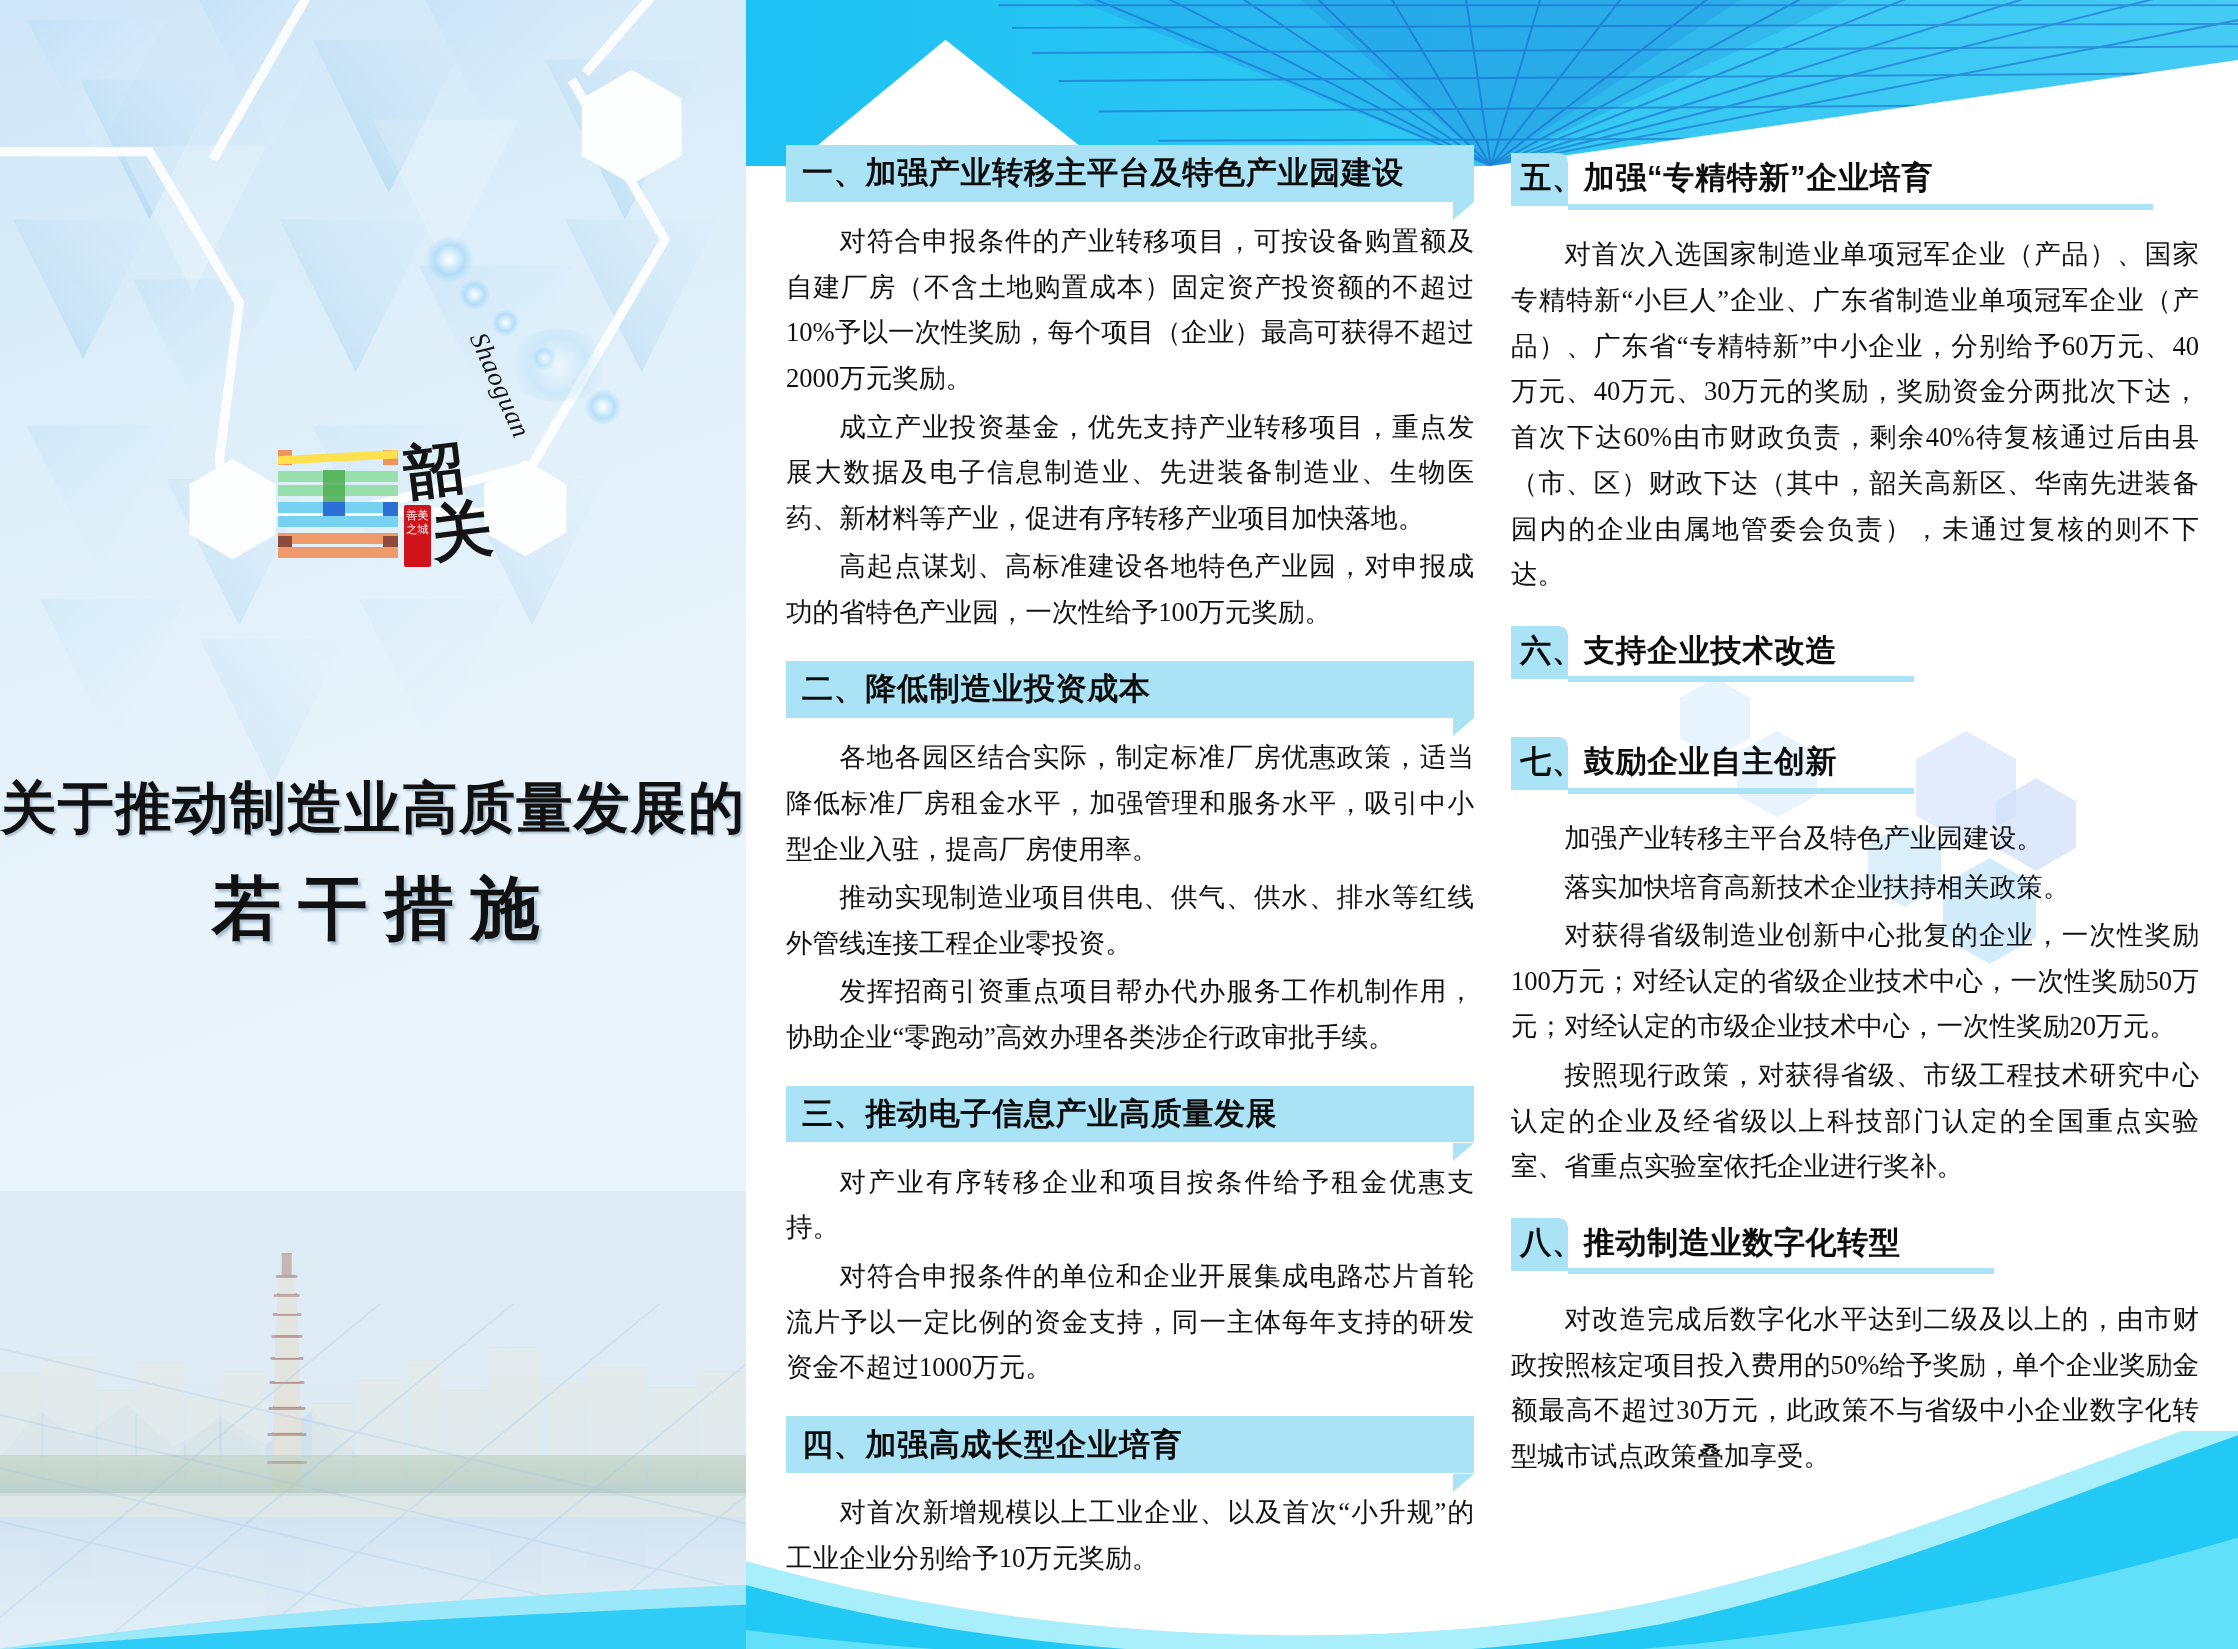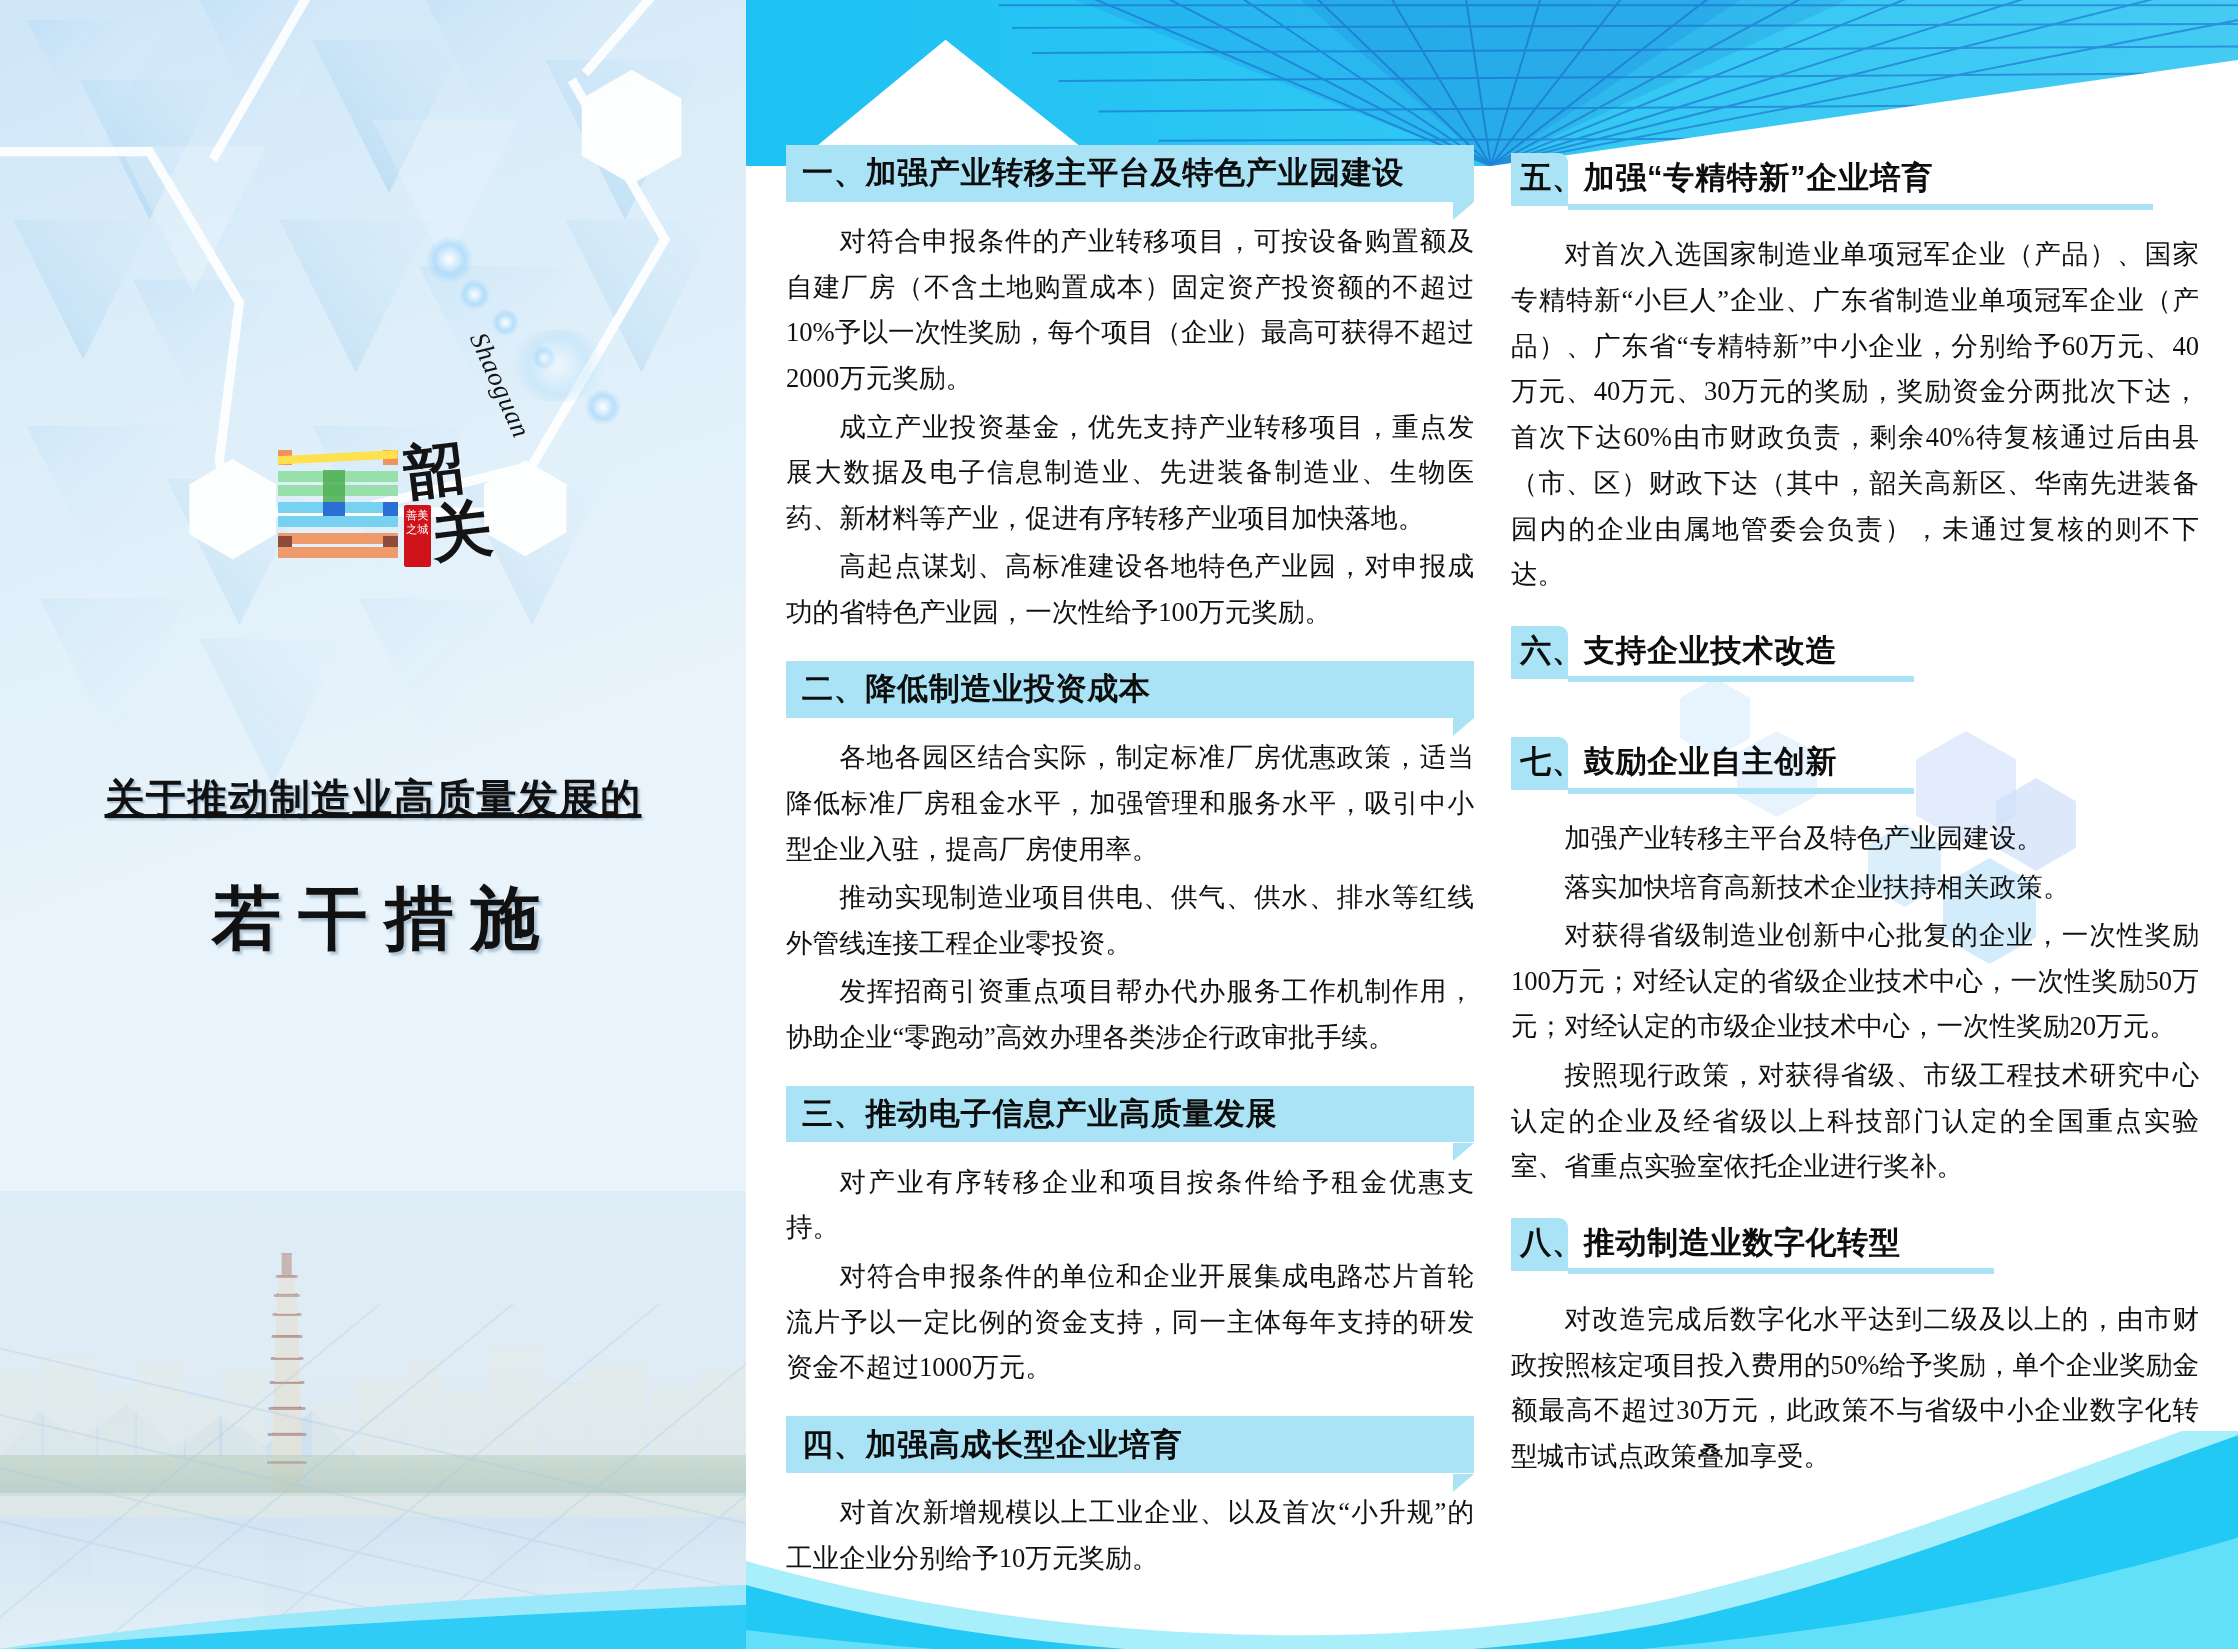--- a/index.html
+++ b/index.html
@@ -39,23 +39,23 @@
   .calli{position:absolute;left:141px;top:5.3px;width:133px;height:143px;}
   .calli .ch{position:absolute;font-family:"Liberation Serif",serif;font-weight:700;color:#141414;}
   .calli .ch1{left:4px;top:4px;font-size:59px;transform:rotate(-7deg);}
   .calli .ch2{left:31px;top:64px;font-size:61px;transform:rotate(-7deg);}
   .pinyin{position:absolute;right:-4px;top:2.7px;font-family:"Liberation Serif",serif;font-style:italic;
     font-size:26.6px;color:#111;transform:rotate(66deg);transform-origin:right top;letter-spacing:0.7px;}
   .seal{position:absolute;left:4px;top:78px;width:26.6px;height:59px;background:#d0121b;border-radius:2px;
     color:#fff;font-size:11.3px;line-height:14px;text-align:center;padding-top:2.7px;font-family:"Liberation Serif",serif;}
 
   #title-block{position:absolute;left:0;top:771px;width:746px;text-align:center;}
-  #title-line1{font-family:"Liberation Serif","DejaVu Serif",serif;font-weight:700;font-size:40px;
-    color:#111;letter-spacing:1.3px;text-shadow:2px 2px 2px rgba(120,150,175,.55);text-decoration:underline;}
-  #title-line2{margin-top:47px;font-family:Liberation Serif, serif;font-weight:700;
+  #title-line1{font-family:"Liberation Serif","DejaVu Serif",serif;font-weight:700;font-size:56px;
+    color:#111;letter-spacing:1.3px;text-shadow:2px 2px 2px rgba(120,150,175,.55);}
+  #title-line2{margin-top:16px;font-family:Liberation Serif, serif;font-weight:700;
     font-size:69px;color:#111;letter-spacing:17.3px;padding-left:23px;text-shadow:2.7px 2.7px 2.7px rgba(120,150,175,.55);}
 
   #issuer{position:absolute;left:0;bottom:59px;width:746px;text-align:center;
     font-family:"Liberation Serif","DejaVu Serif",serif;font-size:24.6px;color:#1c1c1c;line-height:1.45;}
   #issuer .d{letter-spacing:1.3px;}
 
   
   #right-area{position:absolute;left:746px;top:0;width:1493px;height:1650px;background:#fff;overflow:hidden;}
 
   

